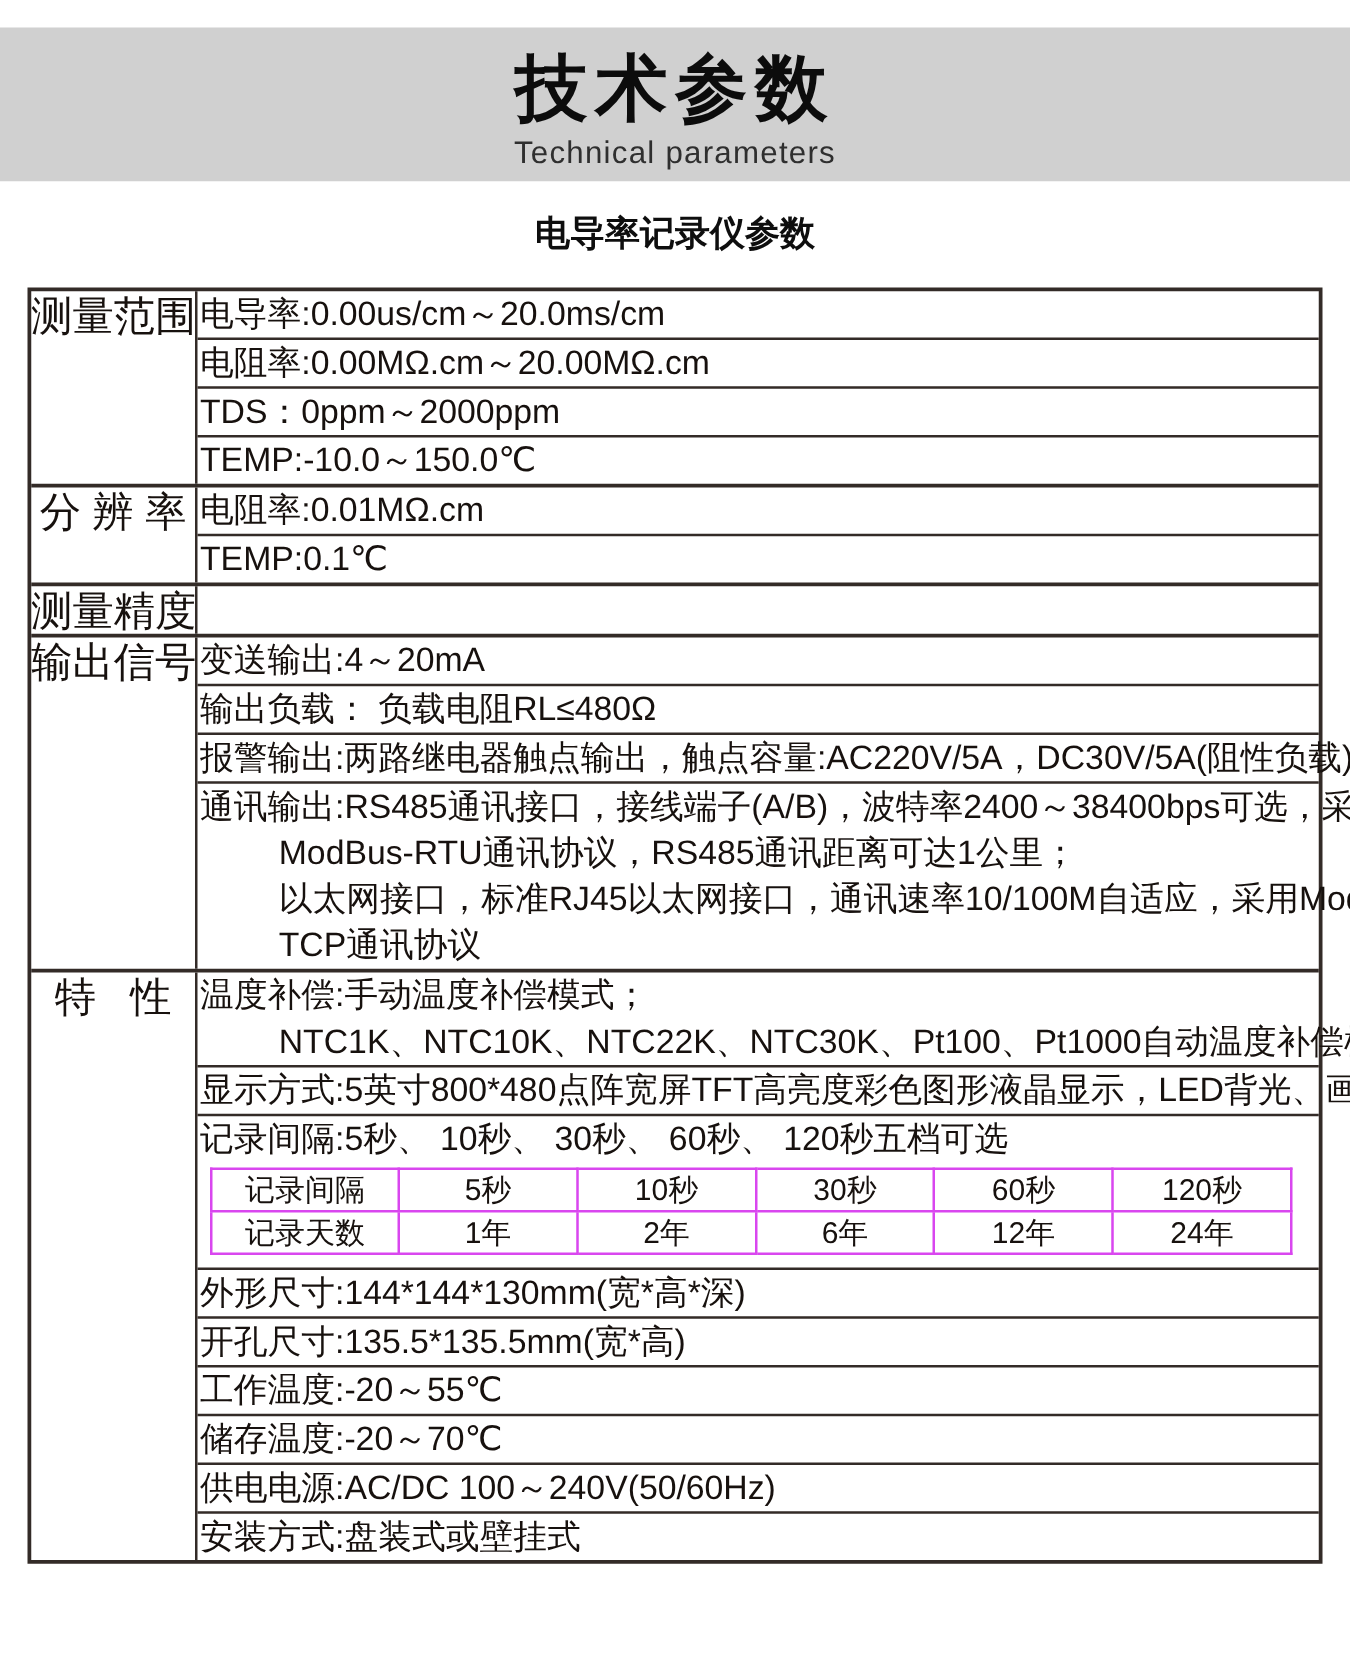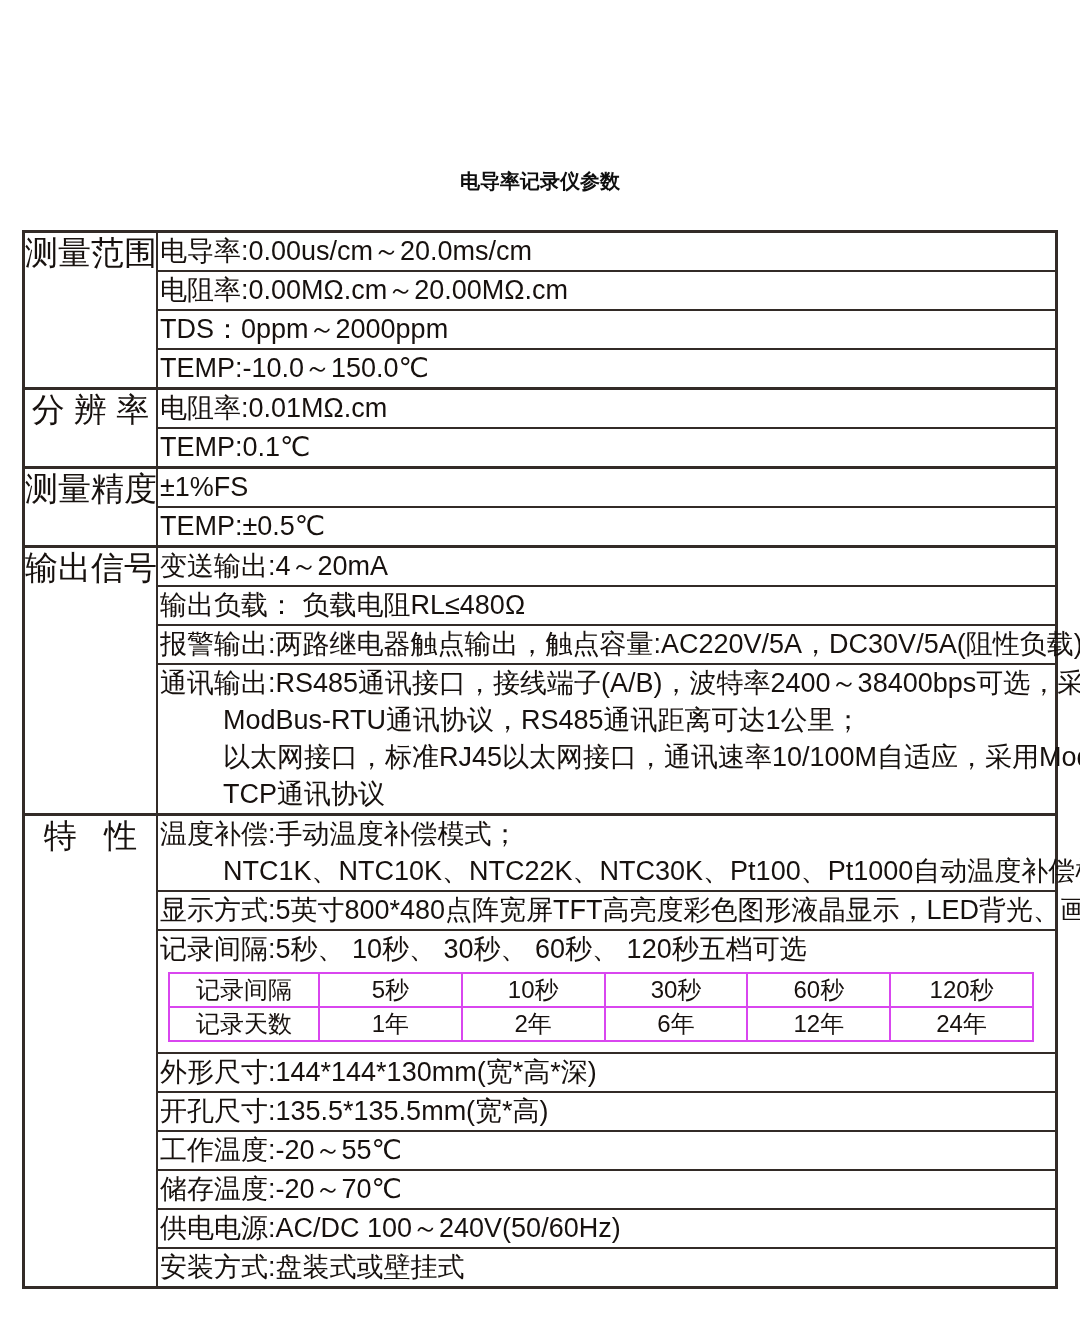--- a/index.html
+++ b/index.html
@@ -9,21 +9,21 @@
 
   
   .banner { position:absolute; left:0; top:22px; width:1080px; height:123px;
     background:#d0d0d0; text-align:center; }
   .banner .title { font-size:58px; font-weight:bold; letter-spacing:6px;
     line-height:1; padding-top:20px; color:#0c0c0c; }
   .banner .subtitle { font-size:25px; color:#2f2f2f; margin-top:8px; letter-spacing:1px; }
 
   
   .table-title { position:absolute; left:0; top:168px; width:1080px;
-    text-align:center; font-size:20px; font-weight:bold; color:#0e0e0e; }
+    text-align:center; font-size:28px; font-weight:bold; color:#0e0e0e; }
 
   
   .spec-table { position:absolute; left:22px; top:230px; width:1036px;
     border:3px solid #332b27; background:#ffffff; }
   .section { display:flex; }
   .section + .section { border-top:3px solid #332b27; }
   .cat { flex:0 0 133px; width:133px; border-right:2px solid #332b27;
     text-align:center; font-size:33px; line-height:37px; padding-top:1px;
     white-space:pre; color:#17110e; }
   .rows { flex:1 1 auto; min-width:0; }
@@ -36,20 +36,24 @@
   .subtable { border-collapse:collapse; table-layout:fixed;
     margin:4px 0 10px 10px; width:866px; }
   .subtable td { border:2px solid #d946ef; text-align:center;
     font-size:24px; height:33px; padding:0; color:#17110e; }
 </style>
 </head>
 <body>
 
 <div class="page">
 
+  <div class="banner">
+    <div class="title">技术参数</div>
+    <div class="subtitle">Technical parameters</div>
+  </div>
 
   <div class="table-title">电导率记录仪参数</div>
 
   <div class="spec-table">
 
     <div class="section">
       <div class="cat">测量范围</div>
       <div class="rows">
         <div class="row">
           <div class="line">电导率:0.00us/cm～20.0ms/cm</div>
@@ -73,28 +77,20 @@
           <div class="line">电阻率:0.01MΩ.cm</div>
         </div>
         <div class="row">
           <div class="line">TEMP:0.1℃</div>
         </div>
       </div>
     </div>
 
     <div class="section">
       <div class="cat">测量精度</div>
-      <div class="rows">
-        <div class="row">
-          <div class="line">±1%FS</div>
-        </div>
-        <div class="row">
-          <div class="line">TEMP:±0.5℃</div>
-        </div>
-      </div>
     </div>
 
     <div class="section">
       <div class="cat">输出信号</div>
       <div class="rows">
         <div class="row">
           <div class="line">变送输出:4～20mA</div>
         </div>
         <div class="row">
           <div class="line">输出负载： 负载电阻RL≤480Ω</div>

